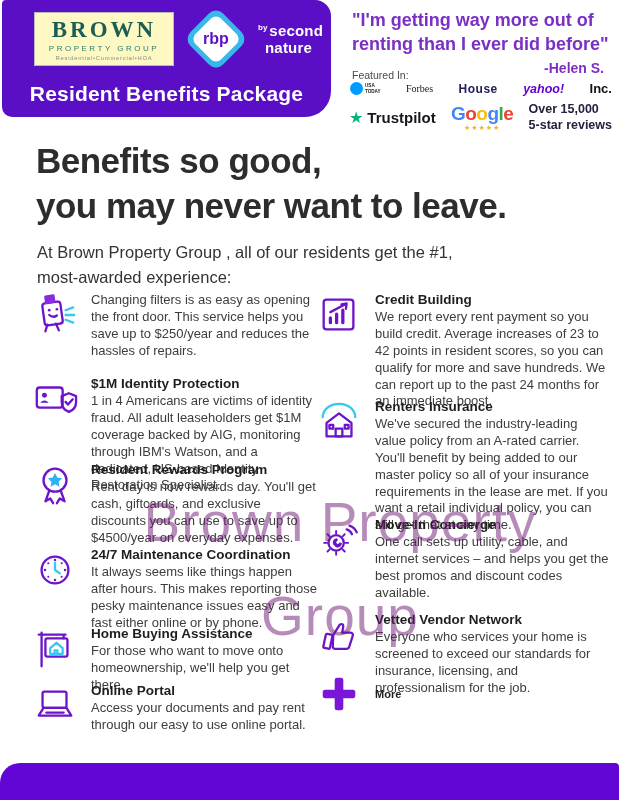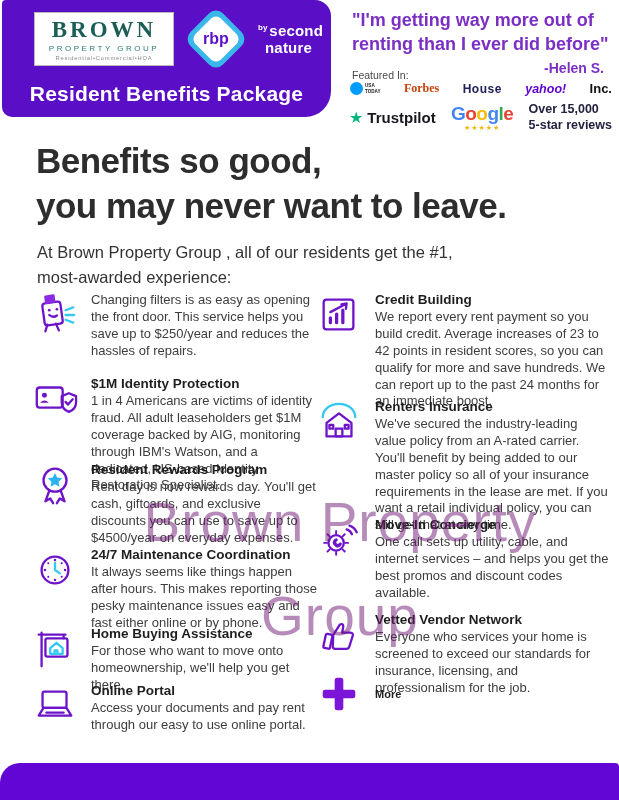--- a/index.html
+++ b/index.html
@@ -3,21 +3,21 @@
 <meta charset="utf-8">
 <style>
   * { margin:0; padding:0; box-sizing:border-box; }
   body { background:#e8e8e8; font-family:"Liberation Sans", sans-serif; }
   .page { position:relative; width:619px; height:800px; background:#ffffff; margin:0 auto; overflow:hidden; }
 
   
   .header-block { position:absolute; left:2px; top:0; width:329px; height:117px;
     background:#5a0ec6; border-radius:4px 16px 26px 10px; }
   .logo-row { position:absolute; left:32px; top:12px; display:flex; align-items:center; gap:15px; }
-  .brown-logo { width:140px; background:#ffffff; border:1px solid #b9b9b9; padding:5px 6px 4px; text-align:center; }
+  .brown-logo { width:140px; background:#fef9c3; border:1px solid #b9b9b9; padding:5px 6px 4px; text-align:center; }
   .brown-name { font-family:"Liberation Serif", serif; font-size:23px; font-weight:700; color:#1b5e55; letter-spacing:3px; line-height:1; }
   .brown-sub { font-size:8px; color:#2a7d6f; letter-spacing:2.5px; margin-top:3px; }
   .brown-tag { font-size:5.8px; color:#8a8a8a; letter-spacing:0.8px; margin-top:2px; }
   .rbp-badge { position:relative; width:54px; height:54px; }
   .rbp-outer { position:absolute; inset:4px; background:#3ab7ea; border-radius:10px; transform:rotate(45deg); }
   .rbp-inner { position:absolute; inset:9px; background:#ffffff; border-radius:7px; transform:rotate(45deg); }
   .rbp-text { position:absolute; inset:0; display:flex; align-items:center; justify-content:center;
     color:#5c0fc8; font-weight:800; font-size:16px; }
   .second-nature { color:#fff; line-height:1.05; }
   .sn-by { font-size:8px; font-weight:700; vertical-align:6px; margin-right:2px; }
@@ -29,21 +29,21 @@
   
   .quote { position:absolute; left:352px; top:8px; width:258px; color:#7b2fc4;
     font-size:18px; font-weight:700; line-height:1.35; }
   .quote-author { text-align:right; font-size:14px; margin-top:2px; padding-right:6px; }
   .featured-label { position:absolute; left:352px; top:69px; font-size:10.5px; color:#4a4a4a; }
   .press-row { position:absolute; left:350px; top:81px; width:262px; display:flex;
     align-items:center; justify-content:space-between; }
   .usatoday { display:flex; align-items:center; gap:2px; }
   .usat-circle { width:13px; height:13px; border-radius:50%; background:#009bff; }
   .usat-text { font-size:4.6px; font-weight:800; color:#1a1a1a; line-height:1.1; }
-  .press-forbes { font-family:"Liberation Serif", serif; font-size:12px; font-weight:700; color:#c2410c; }
+  .press-forbes { font-family:"Liberation Serif", serif; font-size:10px; font-weight:400; color:#0f172a; }
   .press-house { font-size:12px; font-weight:800; color:#20205a; letter-spacing:0.5px; }
   .press-yahoo { font-size:12.5px; font-weight:800; font-style:italic; color:#5f01d1; }
   .press-inc { font-family:Liberation Sans, sans-serif; font-size:13px; font-weight:700; color:#121212; }
   .reviews-row { position:absolute; left:349px; top:102px; width:263px; display:flex;
     align-items:center; justify-content:space-between; }
   .trustpilot { display:flex; align-items:center; gap:4px; }
   .tp-star { color:#00b67a; font-size:16px; line-height:1; }
   .tp-label { font-size:15px; font-weight:700; color:#16161d; }
   .google-wrap { display:flex; flex-direction:column; align-items:center; line-height:1; }
   .google-letters { font-size:19px; font-weight:700; letter-spacing:-0.5px; }

